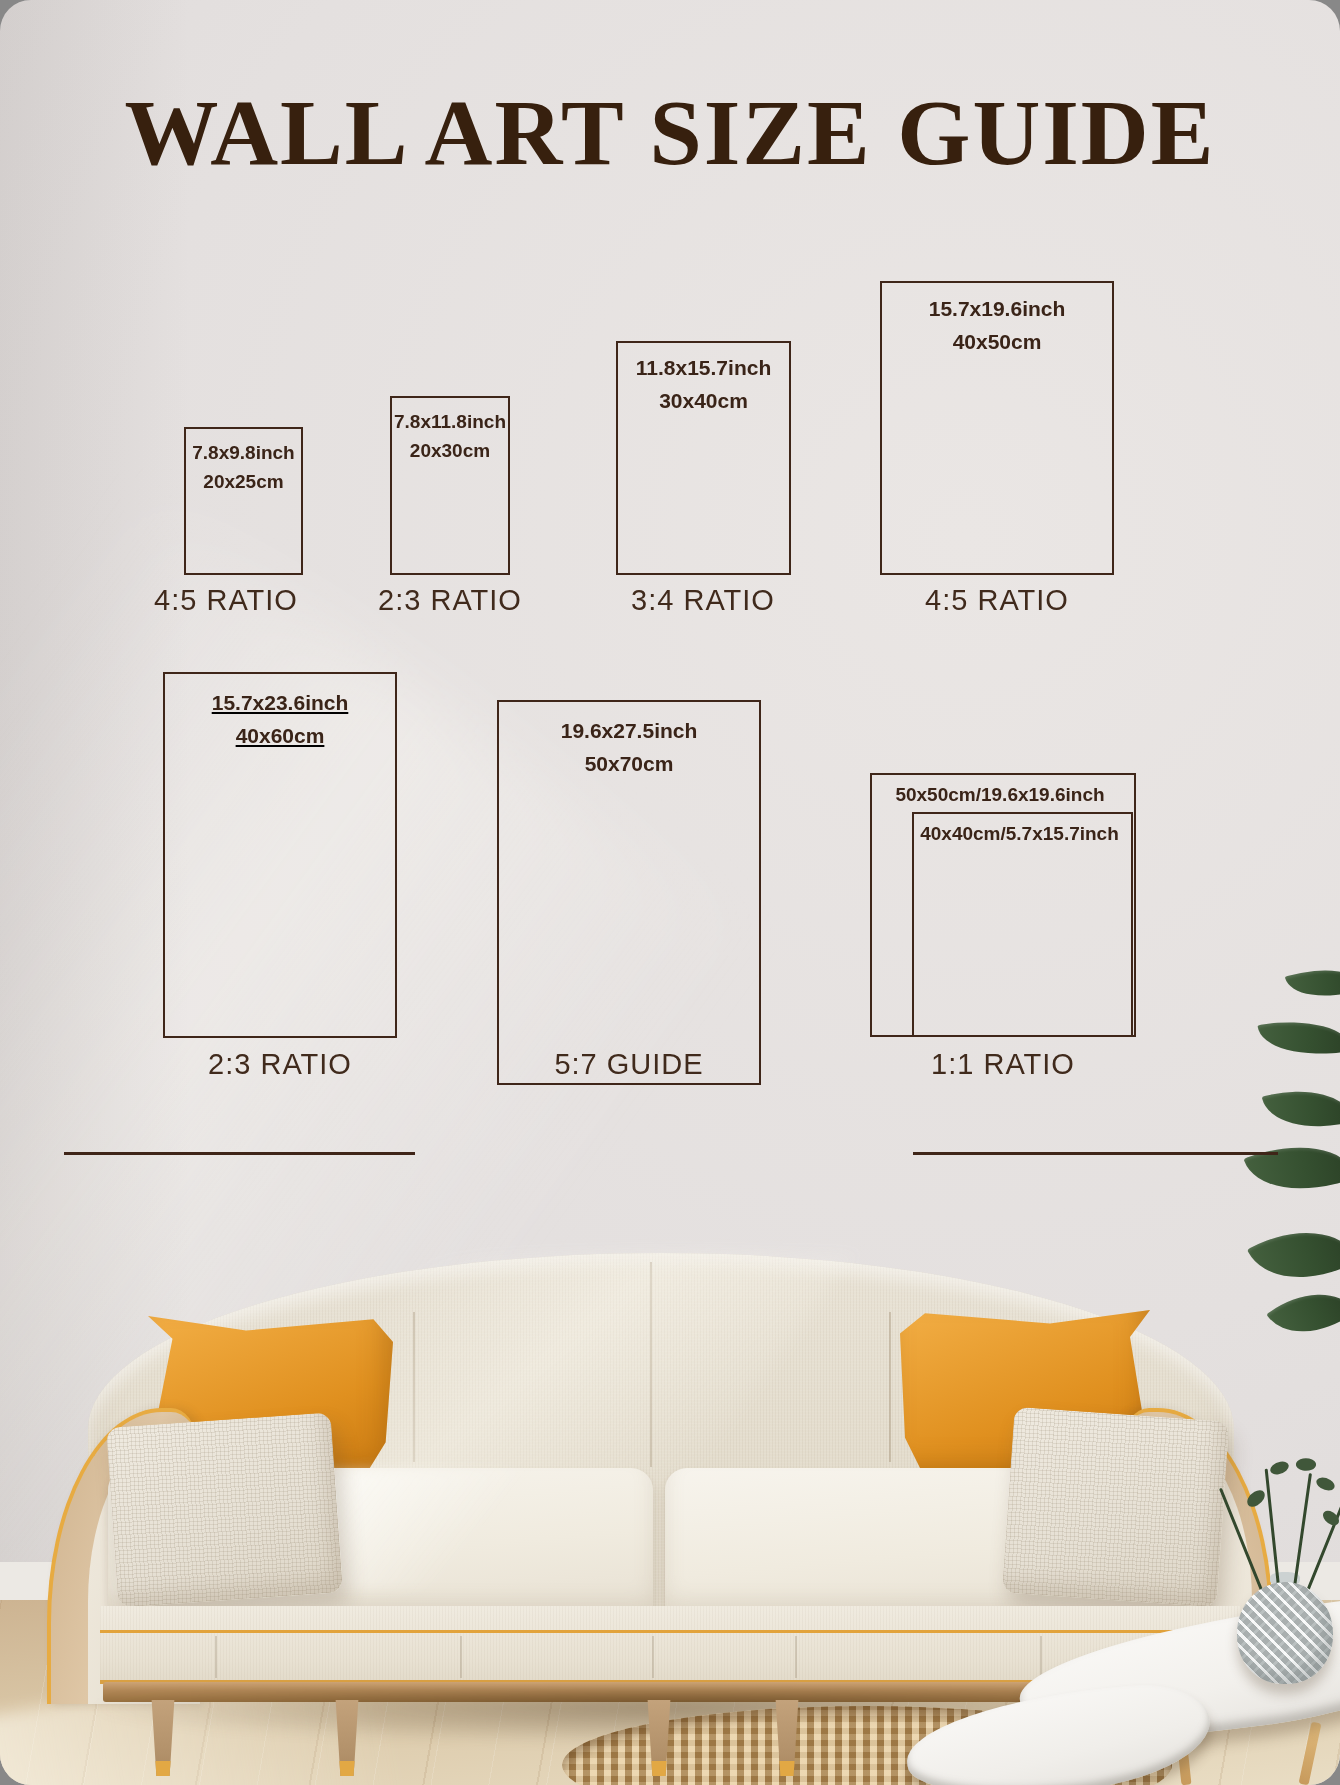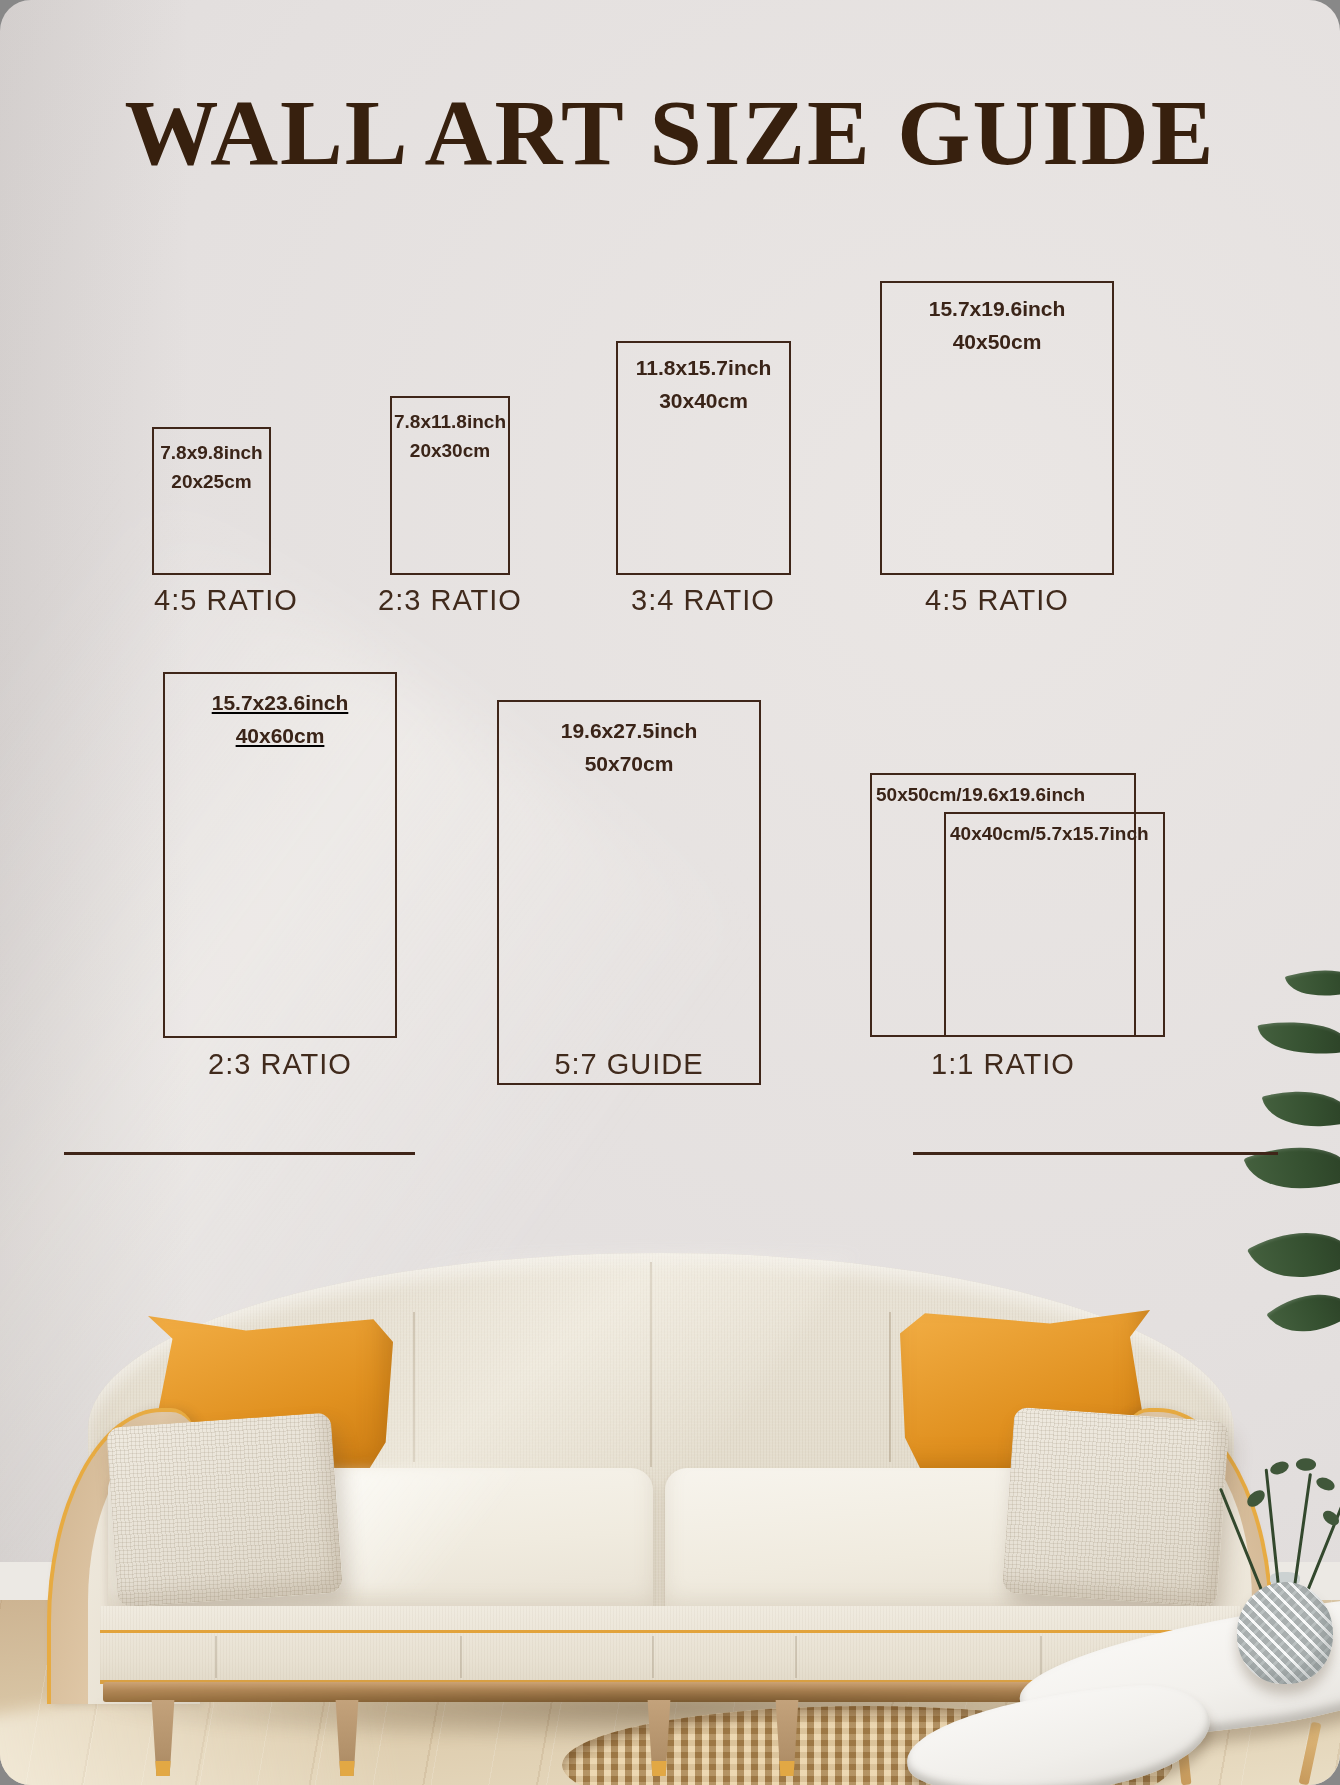--- a/index.html
+++ b/index.html
@@ -28,21 +28,21 @@
     background:linear-gradient(90deg,rgba(255,252,242,.65),rgba(255,252,242,0));filter:blur(8px);}
   
   .title{left:0;top:78px;width:1340px;text-align:center;
     font-family:"Liberation Serif",serif;font-weight:700;font-size:94px;
     letter-spacing:2px;color:#37200e;}
   
   .frame{border:2px solid #3f2619;box-sizing:border-box;}
   .frame-text{width:100%;text-align:center;padding-top:9px;font-weight:700;
     color:#3a2418;line-height:1.55;}
   .fs19{font-size:19px;} .fs21{font-size:21px;}
-  .nested-label{width:100%;box-sizing:border-box;text-align:left;
+  .nested-label{width:100%;box-sizing:border-box;text-align:center;
     padding:6px 10px 0 4px;font-weight:700;color:#3a2418;font-size:19px;line-height:1.5;}
   .ratio{font-size:29px;color:#402a1c;letter-spacing:1px;text-align:center;width:240px;}
   
   .cap-line{height:3px;background:#3f2518;top:1152px;}
   .caption{left:420px;top:1120px;width:490px;text-align:center;font-size:33px;color:#46301e;}
   
   .sofa-back{left:88px;top:1253px;width:1146px;height:420px;
     border-radius:573px 573px 0 0 / 176px 176px 0 0;
     background:
       repeating-linear-gradient(0deg, rgba(255,255,255,.06) 0 1px, rgba(0,0,0,0) 1px 3px),
@@ -134,21 +134,21 @@
 <div class="stage">
 
   <div class="abs beam"></div>
   <div class="abs wall-dark-left"></div>
   <div class="abs baseboard"></div>
   <div class="abs floor"></div>
   <div class="abs floor-light"></div>
 
   <div class="abs title">WALL ART SIZE GUIDE</div>
 
-  <div class="abs frame" style="left:152px;top:427px;width:119px;height:148px;">
+  <div class="abs frame" style="left:184px;top:427px;width:119px;height:148px;">
     <div class="frame-text fs19">
       <div>7.8x9.8inch</div>
       <div>20x25cm</div>
     </div>
   </div>
   <div class="abs ratio" style="left:106px;top:584px;">4:5 RATIO</div>
 
   <div class="abs frame" style="left:390px;top:396px;width:120px;height:179px;">
     <div class="frame-text fs19">
       <div>7.8x11.8inch</div>
@@ -185,21 +185,21 @@
     <div class="frame-text fs21" style="padding-top:13px;">
       <div>19.6x27.5inch</div>
       <div>50x70cm</div>
     </div>
   </div>
   <div class="abs ratio" style="left:509px;top:1048px;">5:7 GUIDE</div>
 
   <div class="abs frame" style="left:870px;top:773px;width:266px;height:264px;">
     <div class="nested-label">50x50cm/19.6x19.6inch</div>
   </div>
-  <div class="abs frame" style="left:944px;top:812px;width:221px;height:225px;">
+  <div class="abs frame" style="left:912px;top:812px;width:221px;height:225px;">
     <div class="nested-label">40x40cm/5.7x15.7inch</div>
   </div>
   <div class="abs ratio" style="left:883px;top:1048px;">1:1 RATIO</div>
 
   <div class="abs mleaf" style="left:1288px;top:966px;width:74px;height:34px;transform:rotate(-16deg);"></div>
   <div class="abs mleaf" style="left:1260px;top:1018px;width:90px;height:40px;transform:rotate(-9deg);"></div>
   <div class="abs mleaf" style="left:1266px;top:1086px;width:84px;height:46px;transform:rotate(-14deg);"></div>
   <div class="abs mleaf" style="left:1250px;top:1140px;width:100px;height:56px;transform:rotate(-20deg);"></div>
   <div class="abs mleaf" style="left:1256px;top:1224px;width:94px;height:62px;transform:rotate(-28deg);"></div>
   <div class="abs mleaf" style="left:1274px;top:1288px;width:74px;height:50px;transform:rotate(-36deg);"></div>

